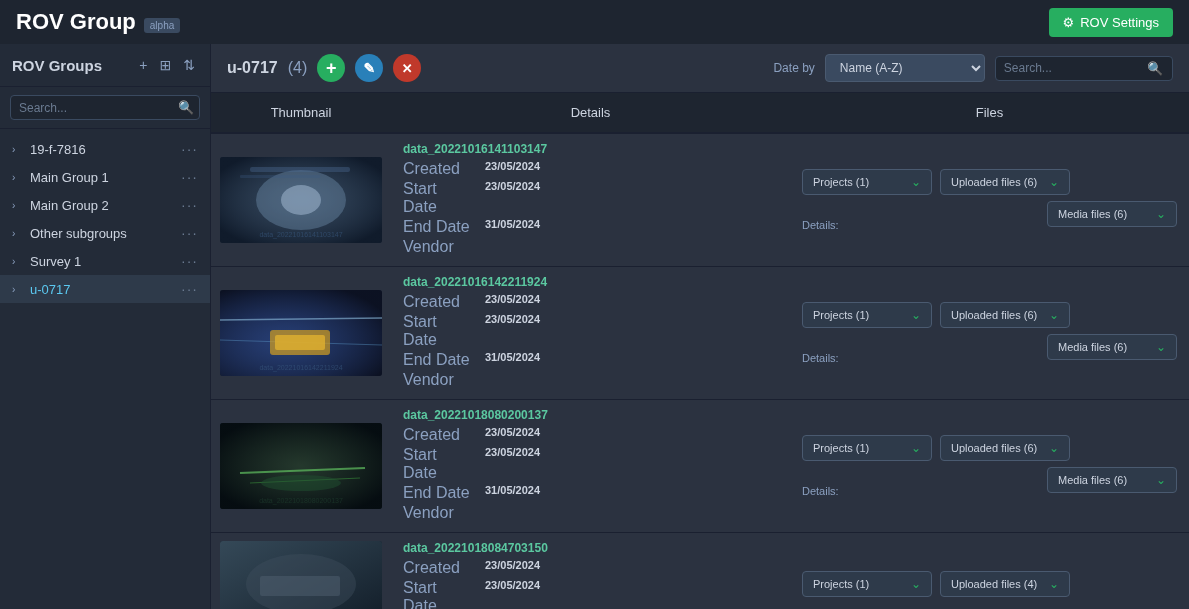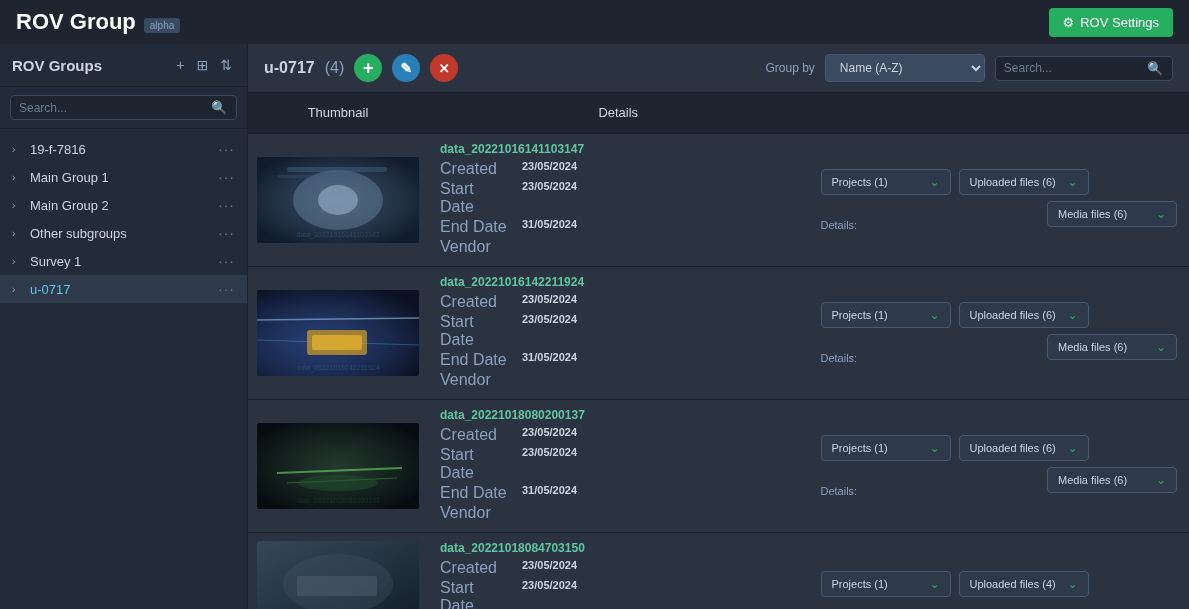--- a/index.html
+++ b/index.html
@@ -9,21 +9,21 @@
     .topbar { background: #1e2530; height: 44px; display: flex; align-items: center; padding: 0 16px; justify-content: space-between; flex-shrink: 0; }
     .topbar-title { display: flex; align-items: baseline; gap: 8px; }
     .topbar-title h1 { color: #fff; font-size: 22px; font-weight: 600; }
     .topbar-title .alpha-badge { background: #3a4a60; color: #8ba0c0; font-size: 10px; padding: 2px 6px; border-radius: 3px; }
     .rov-settings-btn { background: #27ae60; color: #fff; border: none; padding: 7px 14px; border-radius: 4px; cursor: pointer; font-size: 13px; display: flex; align-items: center; gap: 6px; }
 
     
     .main-layout { display: flex; flex: 1; overflow: hidden; }
 
     
-    .sidebar { width: 248px; background: #232b38; display: flex; flex-direction: column; flex-shrink: 0; border-right: 1px solid #1a2030; }
+    .sidebar { width: 211px; background: #232b38; display: flex; flex-direction: column; flex-shrink: 0; border-right: 1px solid #1a2030; }
     .sidebar-header { display: flex; align-items: center; padding: 10px 12px; gap: 6px; border-bottom: 1px solid #1a2030; }
     .sidebar-title { font-size: 15px; font-weight: 600; color: #cdd4e0; flex: 1; }
     .sidebar-icon-btn { background: none; border: none; color: #8ba0c0; cursor: pointer; padding: 3px; border-radius: 3px; font-size: 14px; display: flex; align-items: center; }
     .sidebar-search { padding: 8px 10px; border-bottom: 1px solid #1a2030; }
     .sidebar-search-box { display: flex; align-items: center; background: #1e2530; border: 1px solid #3a4a60; border-radius: 4px; padding: 4px 8px; gap: 4px; }
     .sidebar-search-box input { background: none; border: none; outline: none; color: #cdd4e0; font-size: 12px; flex: 1; }
     .sidebar-search-box input::placeholder { color: #6a7a90; }
     .sidebar-nav { flex: 1; overflow-y: auto; padding: 6px 0; }
     .nav-item { display: flex; align-items: center; padding: 6px 12px; cursor: pointer; gap: 6px; }
     .nav-item.active { background: #2e3a4a; }
@@ -142,39 +142,40 @@
   </div>
 
   <div class="content">
     <div class="content-header">
       <span class="content-title">u-0717</span>
       <span class="content-title" style="font-weight:400;color:#8ba0c0;">(4)</span>
       <button class="icon-btn-circle btn-green" style="font-size:18px;">+</button>
       <button class="icon-btn-circle btn-blue" style="font-size:14px;">✎</button>
       <button class="icon-btn-circle btn-red" style="font-size:13px;">✕</button>
       <div class="sort-area">
-        <span class="sort-label">Group by</span>
+        <span class="sort-label">Date by</span>
         <select class="sort-select">
           <option>Name (A-Z)</option>
           <option>Name (Z-A)</option>
           <option>Date (Newest)</option>
           <option>Date (Oldest)</option>
         </select>
         <div class="content-search-box">
           <input type="text" placeholder="Search..." style="">
           <span style="color:#8ba0c0;font-size:13px;">🔍</span>
         </div>
       </div>
     </div>
 
     <div class="table-wrapper">
 
       <div class="table-header">
         <div class="col">Thumbnail</div>
         <div class="col">Details</div>
+        <div class="col">Files</div>
       </div>
 
       <div class="table-row-item">
         <div class="thumb-cell">
           <div class="thumb-img">
             <svg viewBox="0 0 162 86" xmlns="http://www.w3.org/2000/svg">
               <rect width="162" height="86" fill="#1a2535"></rect>
               <rect x="0" y="0" width="162" height="86" fill="url(#uw1)" opacity="0.7"></rect>
               <defs>
                 <radialGradient id="uw1" cx="50%" cy="50%" r="60%">

